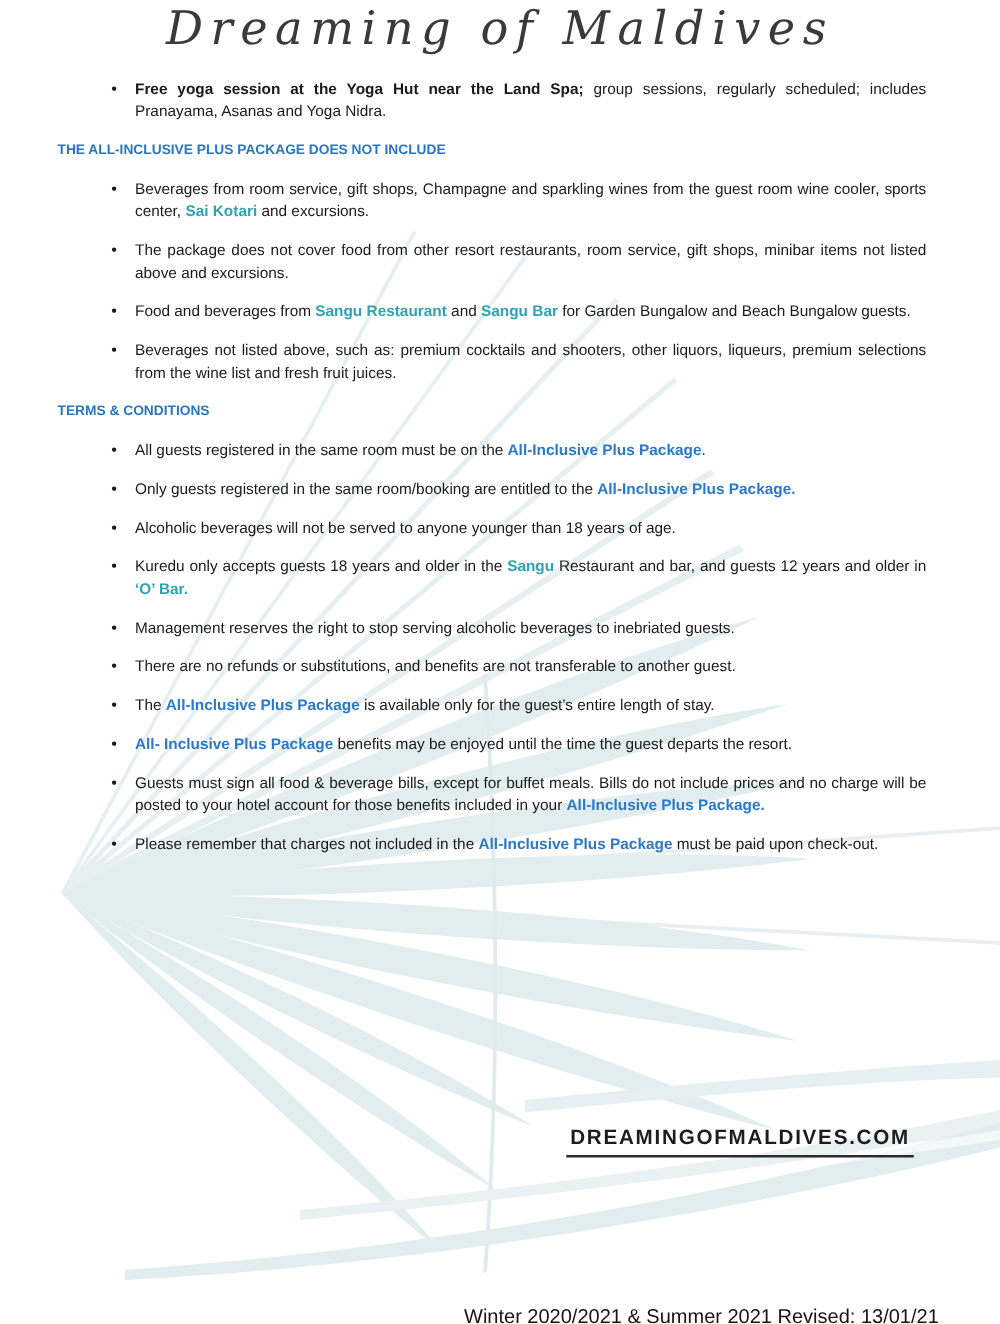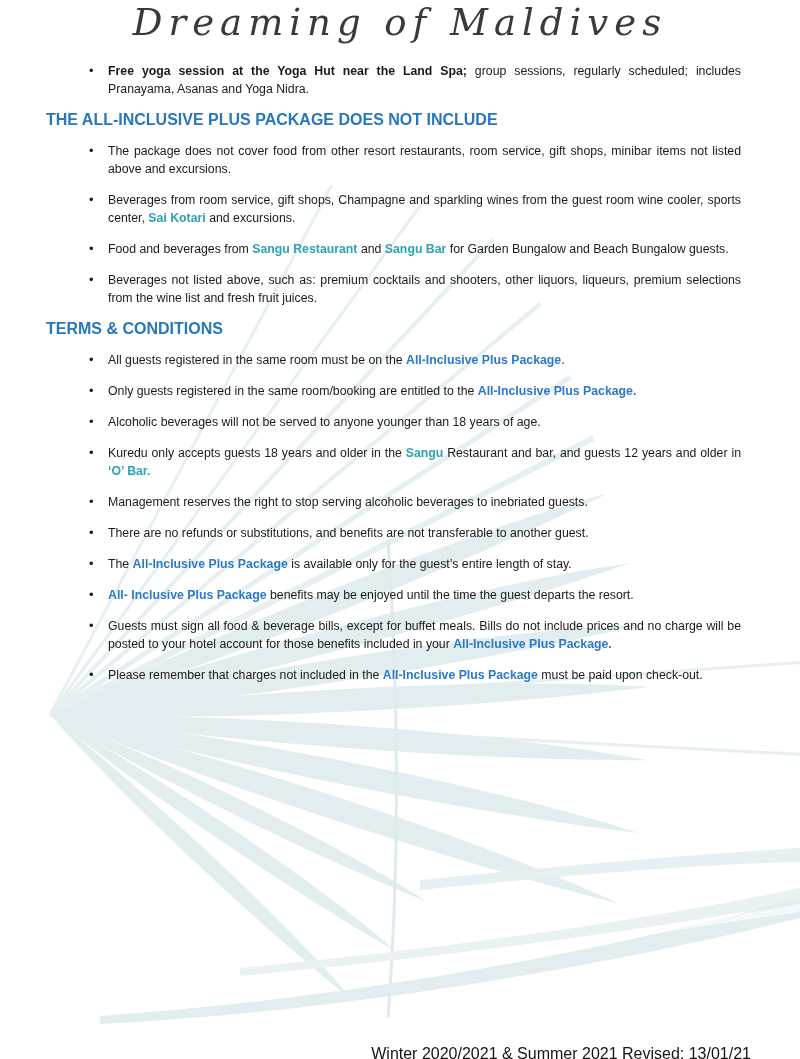--- a/index.html
+++ b/index.html
@@ -14,21 +14,21 @@
   .brand{
     height:49px;text-align:center;
     font-family:"DejaVu Serif",serif;font-style:italic;font-weight:400;
     font-size:37px;letter-spacing:6px;color:#3a3a3a;
     padding-top:1px;box-sizing:border-box;white-space:nowrap;
   }
 
   .doc{padding:0 46px;font-size:12.3px;line-height:18px;}
   .doc h2{
     margin:11px 0 0 0;padding:0;
-    font-size:16px;line-height:18px;font-weight:700;
+    font-size:11px;line-height:18px;font-weight:700;
     color:var(--heading-blue,#2877BE);
   }
   .doc h2.terms{margin-top:8px;}
   ul.bullets{margin:0;padding:0 0 0 29px;list-style:none;}
   ul.bullets li{
     position:relative;margin:13px;padding:0 0 0 20px;
     text-align:justify;
   }
   ul.bullets li::before{
     content:"\2022";position:absolute;left:1px;top:0;
@@ -97,22 +97,22 @@
     <div class="brand">Dreaming of Maldives</div>
 
     <div class="doc">
 
       <ul class="bullets">
           <li><span class="seg-bold">Free yoga session at the Yoga Hut near the Land Spa;</span><span class="seg-normal"> group sessions, regularly scheduled; includes Pranayama, Asanas and Yoga Nidra.</span></li>
         </ul>
 
       <h2>THE ALL-INCLUSIVE PLUS PACKAGE DOES NOT INCLUDE</h2>
       <ul class="bullets">
+          <li><span class="seg-normal">Beverages from room service, gift shops, Champagne and sparkling wines from the guest room wine cooler, sports center, </span><span class="seg-teal">Sai Kotari</span><span class="seg-normal"> and excursions.</span></li>
           <li><span class="seg-normal">The package does not cover food from other resort restaurants, room service, gift shops, minibar items not listed above and excursions.</span></li>
-          <li><span class="seg-normal">Beverages from room service, gift shops, Champagne and sparkling wines from the guest room wine cooler, sports center, </span><span class="seg-teal">Sai Kotari</span><span class="seg-normal"> and excursions.</span></li>
           <li><span class="seg-normal">Food and beverages from </span><span class="seg-teal">Sangu Restaurant</span><span class="seg-normal"> and </span><span class="seg-teal">Sangu Bar</span><span class="seg-normal"> for Garden Bungalow and Beach Bungalow guests.</span></li>
           <li><span class="seg-normal">Beverages not listed above, such as: premium cocktails and shooters, other liquors, liqueurs, premium selections from the wine list and fresh fruit juices.</span></li>
         </ul>
 
       <h2 class="terms">TERMS &amp; CONDITIONS</h2>
       <ul class="bullets">
           <li><span class="seg-normal">All guests registered in the same room must be on the </span><span class="seg-blue">All-Inclusive Plus Package</span><span class="seg-normal">.</span></li>
           <li><span class="seg-normal">Only guests registered in the same room/booking are entitled to the </span><span class="seg-blue">All-Inclusive Plus Package.</span></li>
           <li><span class="seg-normal">Alcoholic beverages will not be served to anyone younger than 18 years of age.</span></li>
           <li><span class="seg-normal">Kuredu only accepts guests 18 years and older in the </span><span class="seg-teal">Sangu</span><span class="seg-normal"> Restaurant and bar, and guests 12 years and older in </span><span class="seg-teal">‘O’ Bar.</span></li>
@@ -120,16 +120,17 @@
           <li><span class="seg-normal">There are no refunds or substitutions, and benefits are not transferable to another guest.</span></li>
           <li><span class="seg-normal">The </span><span class="seg-blue">All-Inclusive Plus Package</span><span class="seg-normal"> is available only for the guest’s entire length of stay.</span></li>
           <li><span class="seg-blue">All- Inclusive Plus Package</span><span class="seg-normal"> benefits may be enjoyed until the time the guest departs the resort.</span></li>
           <li><span class="seg-normal">Guests must sign all food &amp; beverage bills, except for buffet meals. Bills do not include prices and no charge will be posted to your hotel account for those benefits included in your </span><span class="seg-blue">All-Inclusive Plus Package.</span></li>
           <li><span class="seg-normal">Please remember that charges not included in the </span><span class="seg-blue">All-Inclusive Plus Package</span><span class="seg-normal"> must be paid upon check-out.</span></li>
         </ul>
 
     </div>
   </div>
 
+  <div class="website">DREAMINGOFMALDIVES.COM</div>
 
   <div class="revision">Winter 2020/2021 &amp; Summer 2021 Revised: 13/01/21</div>
 
 </div>
 
 </body></html>

